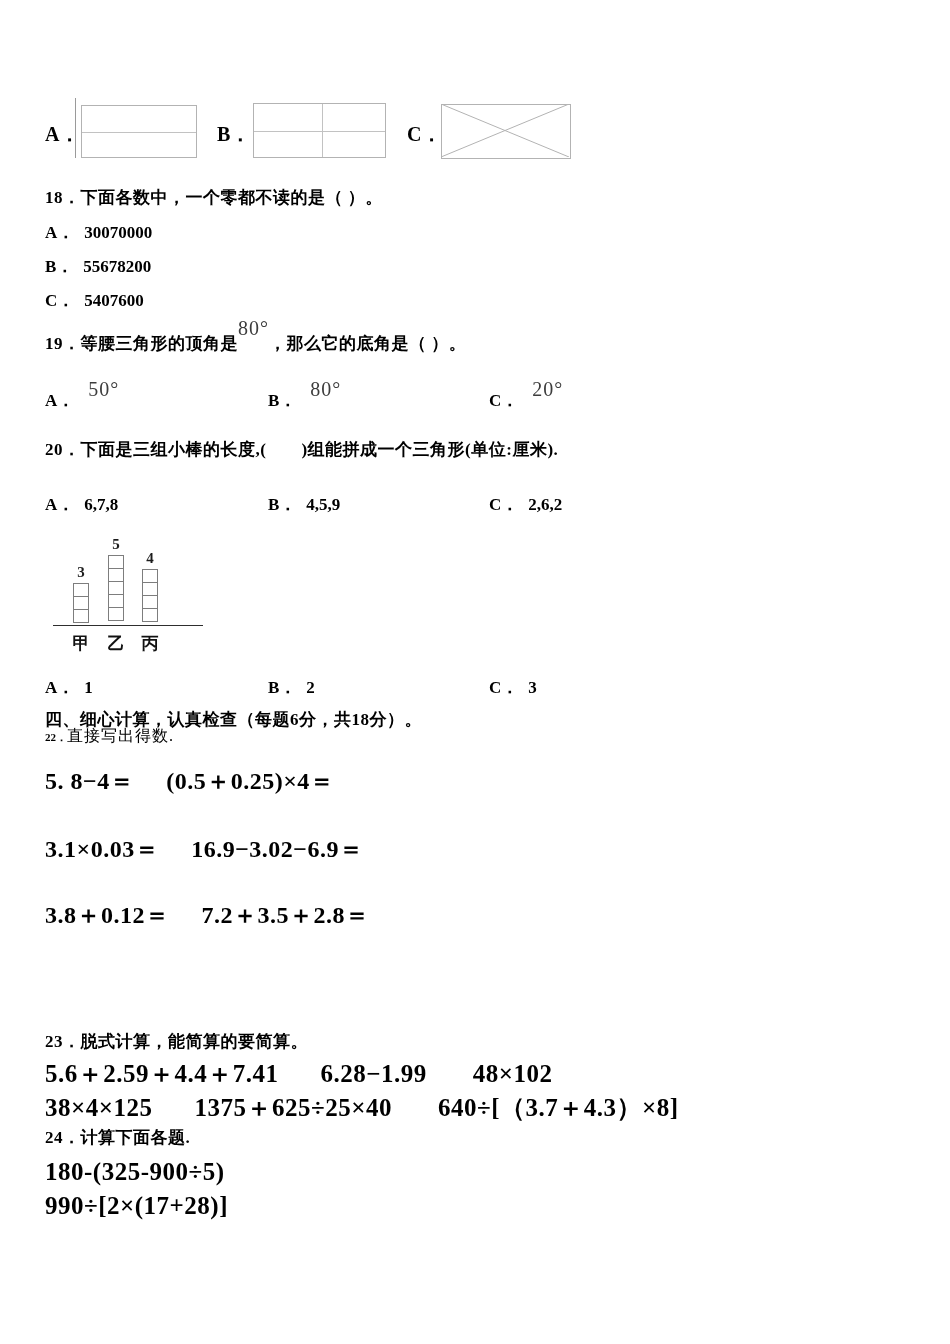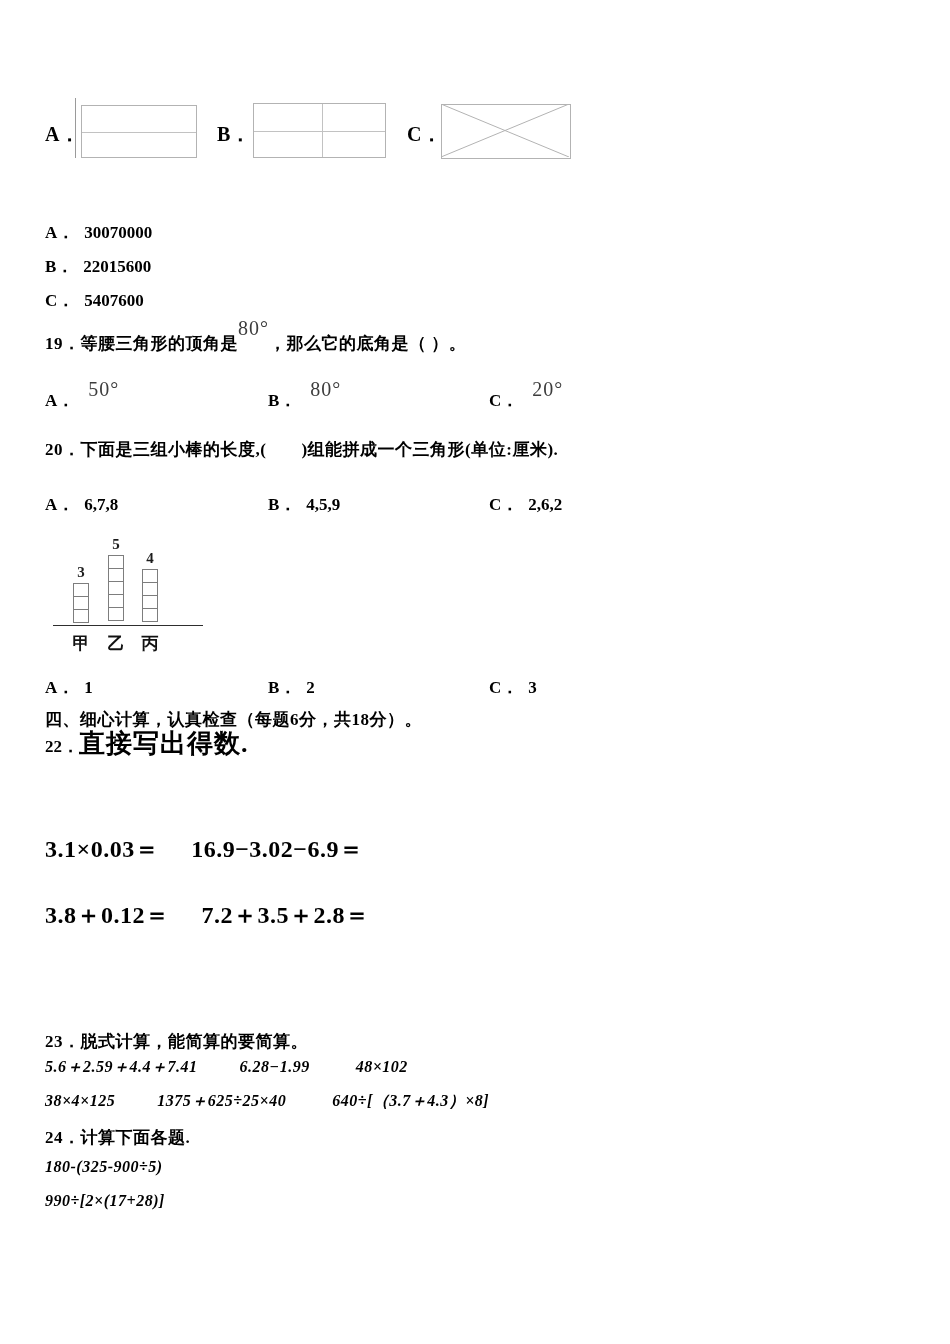--- a/index.html
+++ b/index.html
@@ -43,25 +43,25 @@
   .bar-square {
     box-sizing:border-box; width:16px; height:14px;
     border:1px solid #7d7d7d; background:#fff; margin-top:-1px;
   }
   .bar-square:first-child { margin-top:0; }
   .bar-num { position:absolute; font-size:15px; font-weight:600; text-align:center; color:#1c1c1c; }
   .bar-cat { position:absolute; width:24px; font-size:17px; font-weight:600; text-align:center; color:#111; }
 
   
   .section-header { font-size:17px; font-weight:600; letter-spacing:0.5px; white-space:nowrap; }
-  .q22-num { font-size:17px; font-weight:bold; vertical-align:baseline; }
-  .q22-title { font-size:26px; font-weight:bold; letter-spacing:1px; }
+  .q22-num { font-size:11px; font-weight:bold; vertical-align:baseline; }
+  .q22-title { font-size:16px; font-weight:normal; letter-spacing:1px; }
   .calc-row { position:absolute; font-size:24px; font-weight:bold; white-space:nowrap; letter-spacing:0.5px; }
   .calc-row .p2 { margin-left:32px; }
-  .mid-row { position:absolute; font-size:16px; font-weight:bold; white-space:nowrap; letter-spacing:0.5px;font-style:italic; }
+  .mid-row { position:absolute; font-size:25px; font-weight:bold; white-space:nowrap; letter-spacing:0.5px; }
   .mid-row .g1 { margin-left:42px; }
   .mid-row .g2 { margin-left:46px; }
 </style>
 </head>
 <body>
 
 <div class="page">
 
   <div>
     <span class="abs fig-label" style="left:45px; top:121px;">A．</span>
@@ -78,25 +78,26 @@
 
     <span class="abs fig-label" style="left:407px; top:121px;">C．</span>
     <div class="rect" style="left:441px; top:104px; width:128px; height:53px;">
       <svg width="128" height="53" style="position:absolute; left:-1px; top:-1px;">
         <line x1="0" y1="0" x2="128" y2="53" stroke="#b3b3b3" stroke-width="1"></line>
         <line x1="0" y1="53" x2="128" y2="0" stroke="#b3b3b3" stroke-width="1"></line>
       </svg>
     </div>
   </div>
 
+  <div class="abs qtext" style="left:45px; top:186px;">18．下面各数中，一个零都不读的是（ ）。</div>
   <div class="abs opt-line" style="left:45px; top:221px;">
     <span class="opt-label">A．</span><span class="opt-val">30070000</span>
   </div>
   <div class="abs opt-line" style="left:45px; top:255px;">
-    <span class="opt-label">B．</span><span class="opt-val">22015600</span>
+    <span class="opt-label">B．</span><span class="opt-val">55678200</span>
   </div>
   <div class="abs opt-line" style="left:45px; top:289px;">
     <span class="opt-label">C．</span><span class="opt-val">5407600</span>
   </div>
 
   <div class="abs qtext" style="left:45px; top:331px;">
     <span>19．等腰三角形的顶角是</span><span class="sup-deg">80°</span><span>，那么它的底角是（  ）。</span>
   </div>
   <div class="opt-row" style="top:388px;">
     <span class="col-a opt-line"><span class="opt-label">A．</span><span class="deg-val">50°</span></span>
@@ -145,20 +146,23 @@
     <span class="col-b opt-line"><span class="opt-label">B．</span><span class="opt-val">2</span></span>
     <span class="col-c opt-line"><span class="opt-label">C．</span><span class="opt-val">3</span></span>
   </div>
 
   <div class="abs section-header" style="left:45px; top:708px;">四、细心计算，认真检查（每题6分，共18分）。</div>
 
   <div class="abs" style="left:45px; top:726px; white-space:nowrap;">
     <span class="q22-num">22．</span><span class="q22-title">直接写出得数.</span>
   </div>
 
+  <div class="calc-row" style="left:45px; top:765px;">
+    <span>5. 8−4＝</span><span class="p2">(0.5＋0.25)×4＝</span>
+  </div>
   <div class="calc-row" style="left:45px; top:833px;">
     <span>3.1×0.03＝</span><span class="p2">16.9−3.02−6.9＝</span>
   </div>
   <div class="calc-row" style="left:45px; top:899px;">
     <span>3.8＋0.12＝</span><span class="p2">7.2＋3.5＋2.8＝</span>
   </div>
 
   <div class="abs qtext" style="left:45px; top:1030px;">23．脱式计算，能简算的要简算。</div>
   <div class="mid-row" style="left:45px; top:1057px;">
     <span>5.6＋2.59＋4.4＋7.41</span><span class="g1">6.28−1.99</span><span class="g2">48×102</span>

